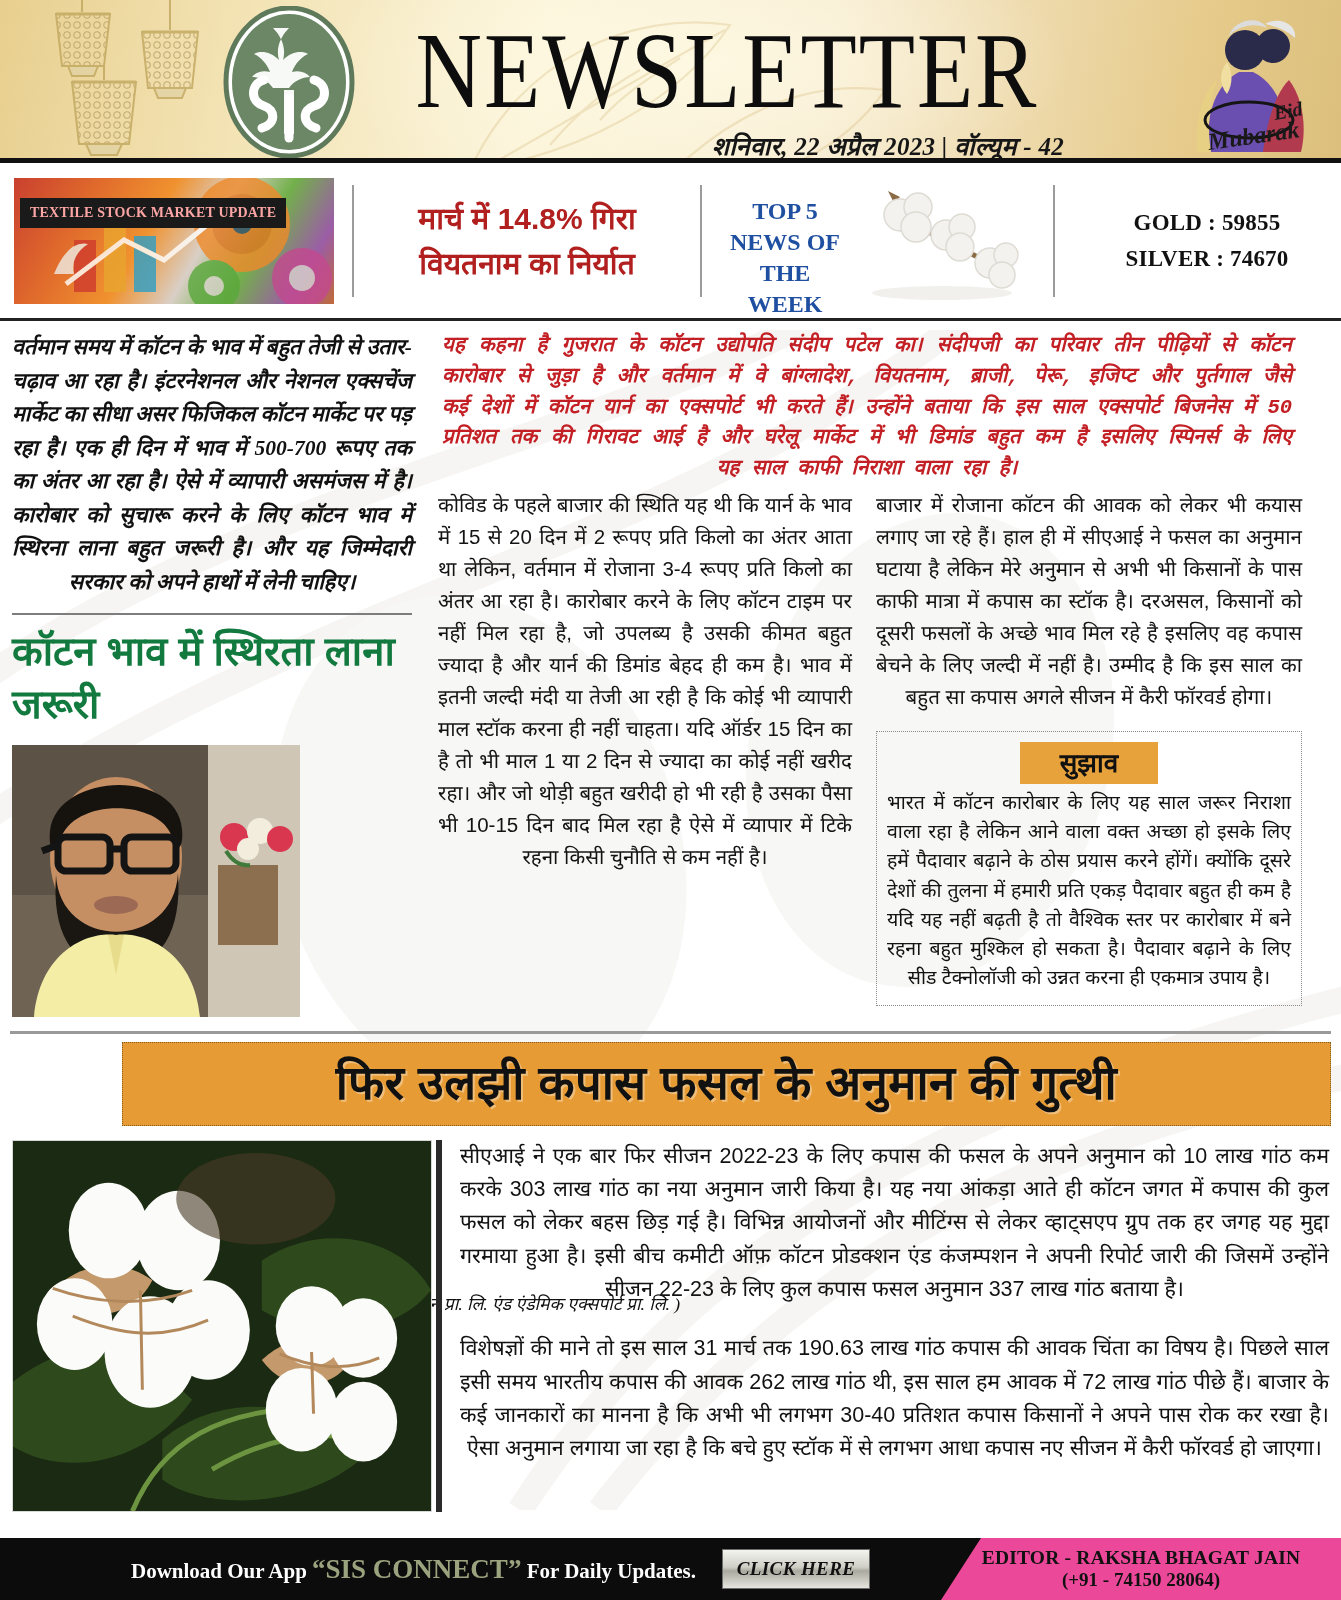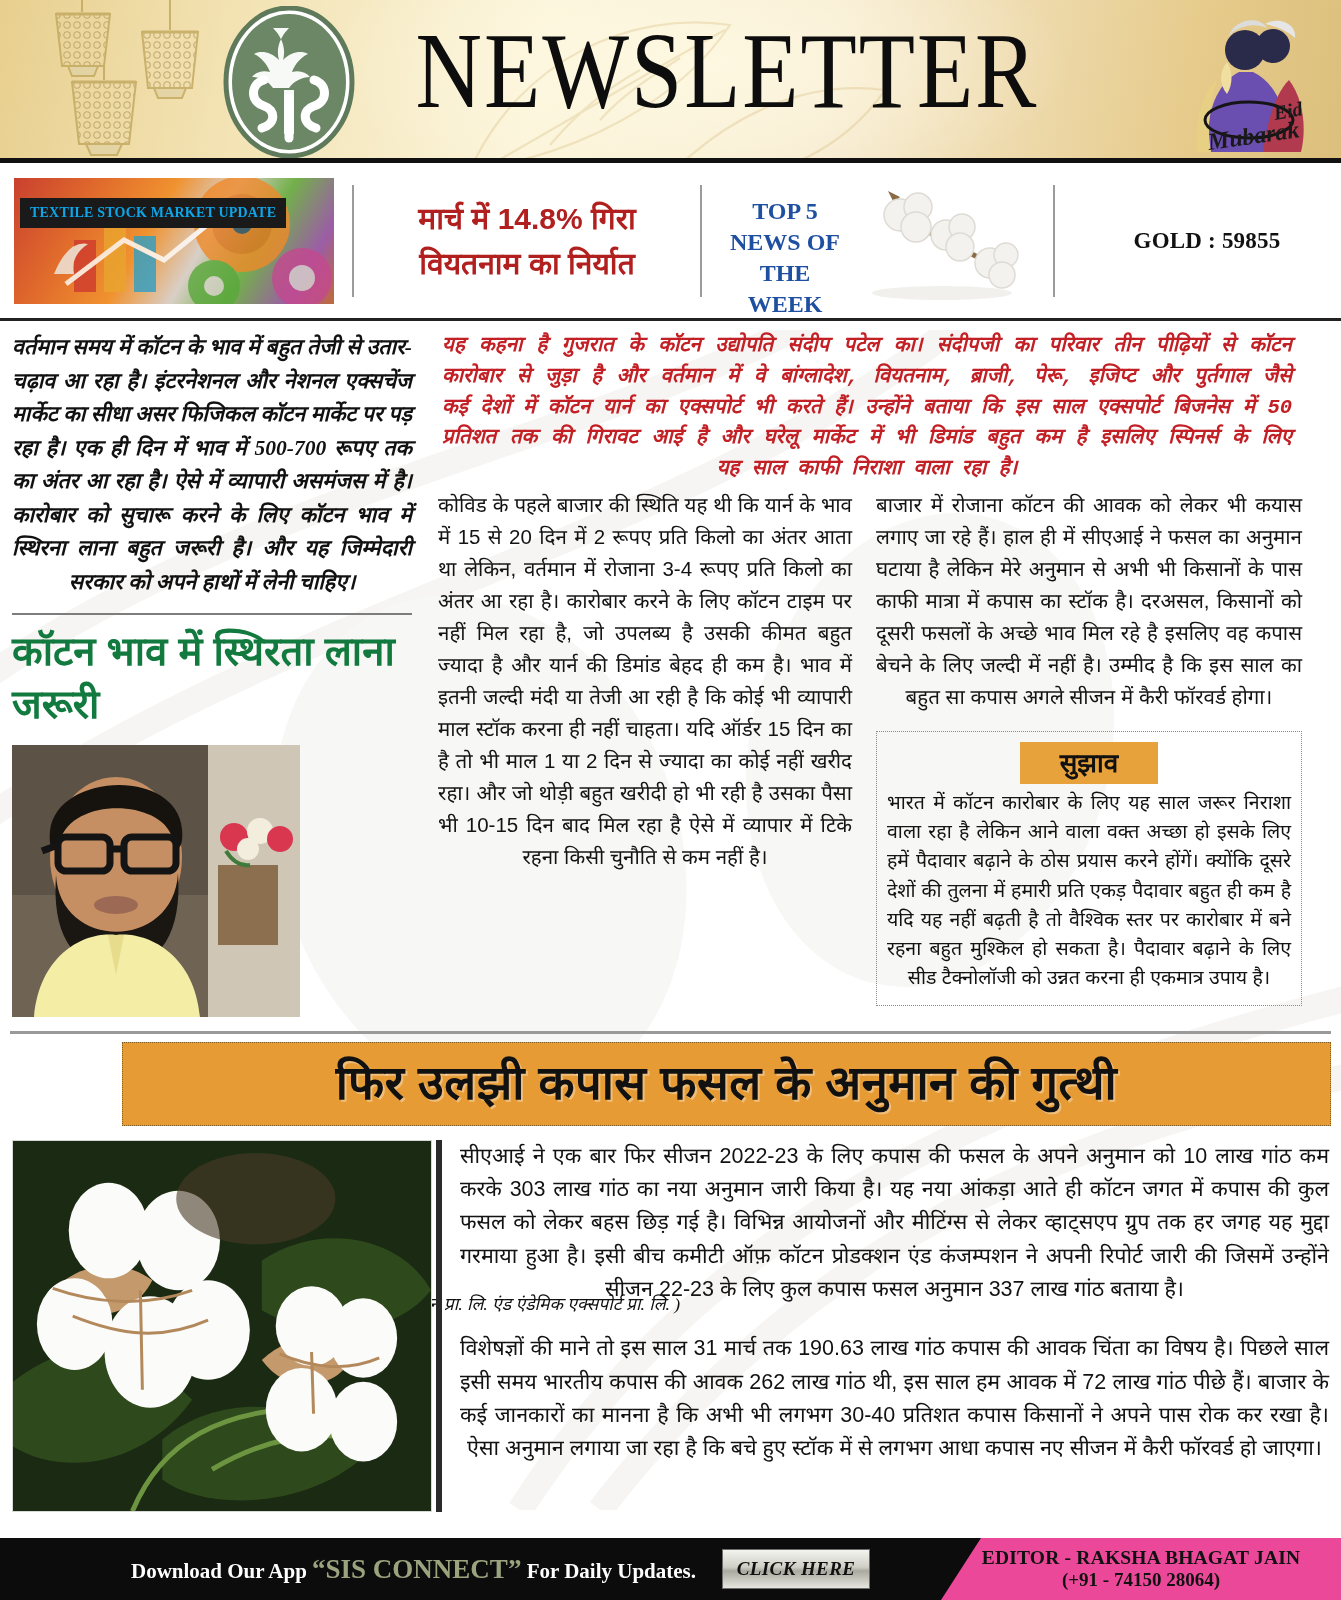--- a/index.html
+++ b/index.html
@@ -58,21 +58,21 @@
   .tsm-thumb {
     width: 320px; height: 126px; margin-left: 14px;
     position: relative; overflow: hidden; flex: none;
     background: linear-gradient(120deg,#c9402f 0%, #e06a2c 22%, #f0922f 42%, #d9cfc6 58%, #72b04a 72%, #9b5da6 88%, #c06a3a 100%);
   }
   .tsm-thumb .swirl {
     position: absolute; inset: 0;
   }
   .tsm-label {
     position: absolute; left: 6px; top: 20px;
-    background: #1a1a1a; color: #0ea5e9;
+    background: #1a1a1a; color: #fca5a5;
     font-size: 14px; font-weight: 700; letter-spacing: .2px;
     padding: 7px 10px; font-family: "Liberation Serif", serif;
   }
   .ticker-sep { width: 2px; height: 112px; background: #9b9b9b; margin: 0 18px; flex: none; }
   .ticker-head {
     flex: none; width: 310px; text-align: center;
     color: #b11f1f; font-weight: 700; font-size: 30px; line-height: 1.5;
     font-family: "Liberation Sans", sans-serif;
   }
   .ticker-top5 {
@@ -260,20 +260,21 @@
       <path d="M78 84 h10 v44 h-10 z" opacity=".95"></path>
     </g>
     <g fill="none" stroke="#ffffff" stroke-width="9" stroke-linecap="round">
       <path d="M58 74 c-14 4 -14 22 0 26 c12 4 12 18 -2 22"></path>
       <path d="M108 74 c14 4 14 22 0 26 c-12 4 -12 18 2 22"></path>
       <path d="M83 92 v40"></path>
     </g>
   </svg>
 
   <div class="mh-title">NEWSLETTER</div>
+  <div class="mh-sub">शनिवार, 22 अप्रैल 2023 | वॉल्यूम - 42</div>
 
   <svg class="eid-badge" viewBox="0 0 160 158" xmlns="http://www.w3.org/2000/svg">
     <g>
       <path d="M44 150 C 36 118, 48 82, 72 70 L 86 70 C 112 82, 124 118, 116 150 Z" fill="#6b4fb0"></path>
       <path d="M96 150 C 100 120, 108 92, 122 78 C 136 96, 140 126, 134 150 Z" fill="#b23a4e"></path>
       <path d="M30 150 C 28 120, 34 92, 50 78 C 42 100, 40 126, 44 150 Z" fill="#e7cf84"></path>
       <circle cx="78" cy="48" r="20" fill="#2a2a4a"></circle>
       <circle cx="106" cy="44" r="17" fill="#2a2a4a"></circle>
       <path d="M62 34 C 66 18, 92 12, 100 26 C 88 20, 70 24, 62 34 Z" fill="#dcdcdc"></path>
       <path d="M98 22 C 112 14, 130 22, 128 36 C 120 28, 108 24, 98 22 Z" fill="#e6e6e6"></path>
@@ -335,20 +336,21 @@
           <circle cx="152" cy="94" r="13"></circle>
       </g>
       <ellipse cx="92" cy="112" rx="70" ry="7" fill="#eceae6" opacity=".7"></ellipse>
     </g>
   </svg>
 
   <div class="ticker-sep"></div>
 
   <div class="ticker-rates">
     <div>GOLD : 59855</div>
+    <div>SILVER : 74670</div>
   </div>
 </div>
 
 <svg class="page-watermark" viewBox="0 0 1341 1180" xmlns="http://www.w3.org/2000/svg">
   <g fill="none" stroke="#efeeea" stroke-width="26">
     <path d="M-60 380 C 260 140, 620 120, 900 -60"></path>
     <path d="M-60 520 C 300 260, 700 220, 1000 -40"></path>
     <path d="M520 1180 C 700 900, 980 760, 1380 660"></path>
     <path d="M600 1180 C 800 920, 1060 800, 1380 740"></path>
   </g>

